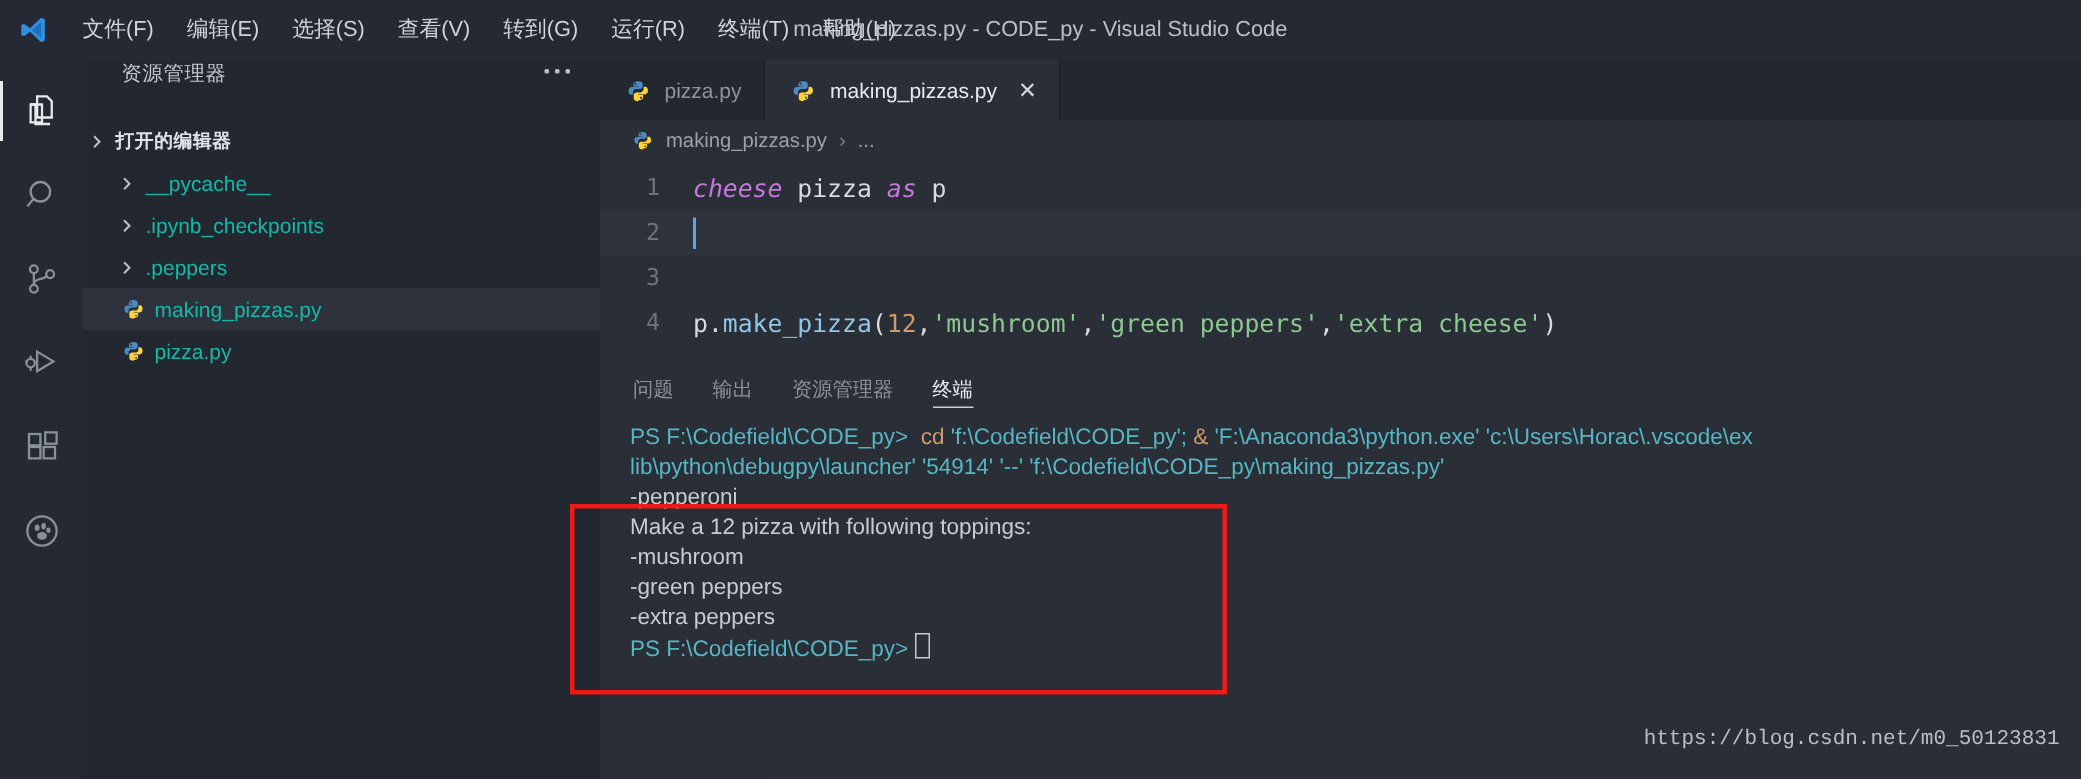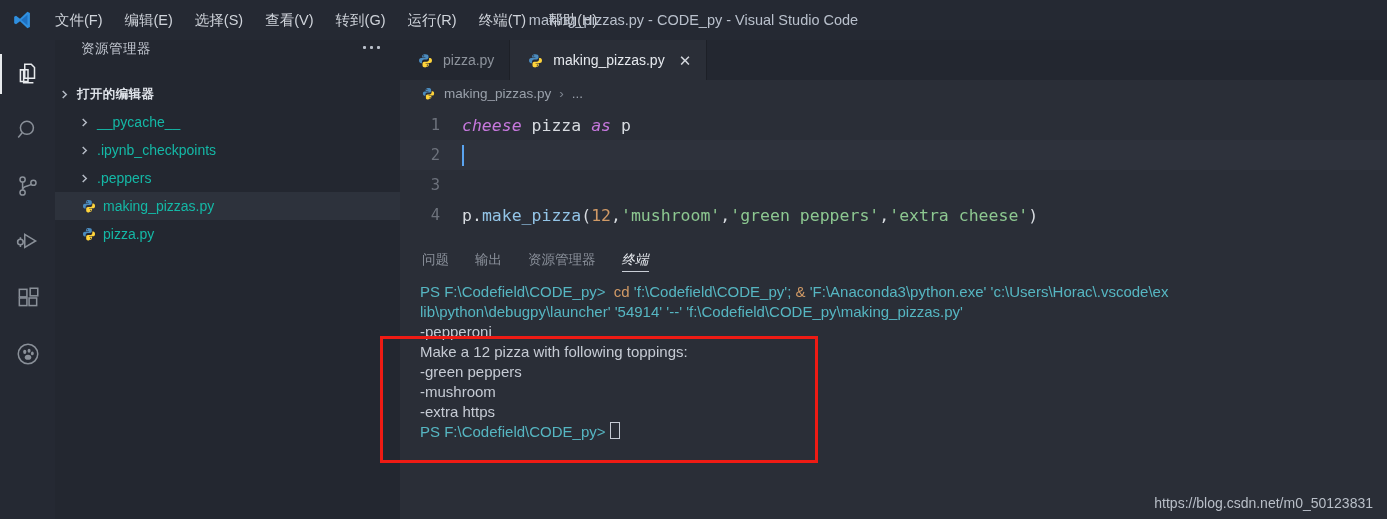--- a/index.html
+++ b/index.html
@@ -126,21 +126,21 @@
   .plain { color: #d7dbe0; }
   .fn { color: #93c5e8; }
   .num { color: #d19a66; }
   .str { color: #8dc891; }
   .punct { color: #d7dbe0; }
 
   
   .panel { flex: 1 1 auto; background: #2a2e37; display: flex; flex-direction: column; min-height: 0; }
   .panel-tabs { height: 36px; flex: 0 0 36px; display: flex; align-items: center; padding-left: 22px; gap: 26px; }
   .ptab { font-size: 13.5px; color: #8b919b; cursor: pointer; position: relative; height: 36px; display: flex; align-items: center; }
-  .ptab.active { color: #e7eaef; font-style: italic; }
+  .ptab.active { color: #e7eaef; }
   .ptab.active::after {
     content: ""; position: absolute; left: 0; right: 0; bottom: 6px; height: 1.5px; background: #c9ced6;
   }
   .terminal {
     flex: 1 1 auto; padding: 4px 0 0 20px; font-family: Liberation Sans, sans-serif;
     font-size: 15px; line-height: 20px; color: #c6cbd4; overflow: hidden; position: relative;
   }
   .tline { white-space: pre; }
   .t-prompt { color: #56b6c2; }
   .t-cmd { color: #d19a66; }
@@ -150,22 +150,22 @@
   .block-cursor {
     display: inline-block; width: 8px; height: 15px; border: 1px solid #c6cbd4;
     vertical-align: -2px; margin-left: 4px;
   }
 
   .redbox {
     position: absolute; left: 380px; top: 336px; width: 438px; height: 127px;
     border: 3px solid #ee1b14; box-sizing: border-box; pointer-events: none; z-index: 30;
   }
   .watermark {
-    position: absolute; right: 14px; bottom: 8px; font-size: 14px; color: #b9bfc8;
-    font-family: Liberation Sans, sans-serif;
+    position: absolute; right: 14px; bottom: 18px; font-size: 14px; color: #b9bfc8;
+    font-family: Liberation Mono, monospace;
   }
 </style>
 </head>
 <body>
 
 <div class="app">
 
   <div class="titlebar">
     <div class="vscode-logo">
       <svg viewBox="0 0 24 24" aria-hidden="true">
@@ -380,23 +380,23 @@
           <div class="ptab">问题</div>
           <div class="ptab">输出</div>
           <div class="ptab">资源管理器</div>
           <div class="ptab active">终端</div>
         </div>
         <div class="terminal" id="terminal-body">
             <div class="tline"><span class="t-prompt">PS F:\Codefield\CODE_py&gt; </span><span class="t-cmd"> cd </span><span class="t-path">'f:\Codefield\CODE_py'</span><span class="t-path">; </span><span class="t-amp">&amp; </span><span class="t-path">'F:\Anaconda3\python.exe' 'c:\Users\Horac\.vscode\ex</span></div>
             <div class="tline"><span class="t-path">lib\python\debugpy\launcher' '54914' '--' 'f:\Codefield\CODE_py\making_pizzas.py'</span></div>
             <div class="tline"><span class="t-out">-pepperoni</span></div>
             <div class="tline"><span class="t-out">Make a 12 pizza with following toppings:</span></div>
+            <div class="tline"><span class="t-out">-mushroom</span></div>
             <div class="tline"><span class="t-out">-green peppers</span></div>
-            <div class="tline"><span class="t-out">-mushroom</span></div>
-            <div class="tline"><span class="t-out">-extra https</span></div>
+            <div class="tline"><span class="t-out">-extra peppers</span></div>
             <div class="tline"><span class="t-prompt">PS F:\Codefield\CODE_py&gt;</span><span class="block-cursor"></span></div>
           </div>
       </div>
 
     </div>
   </div>
 
   <div class="redbox"></div>
   <div class="watermark">https://blog.csdn.net/m0_50123831</div>
 </div>

